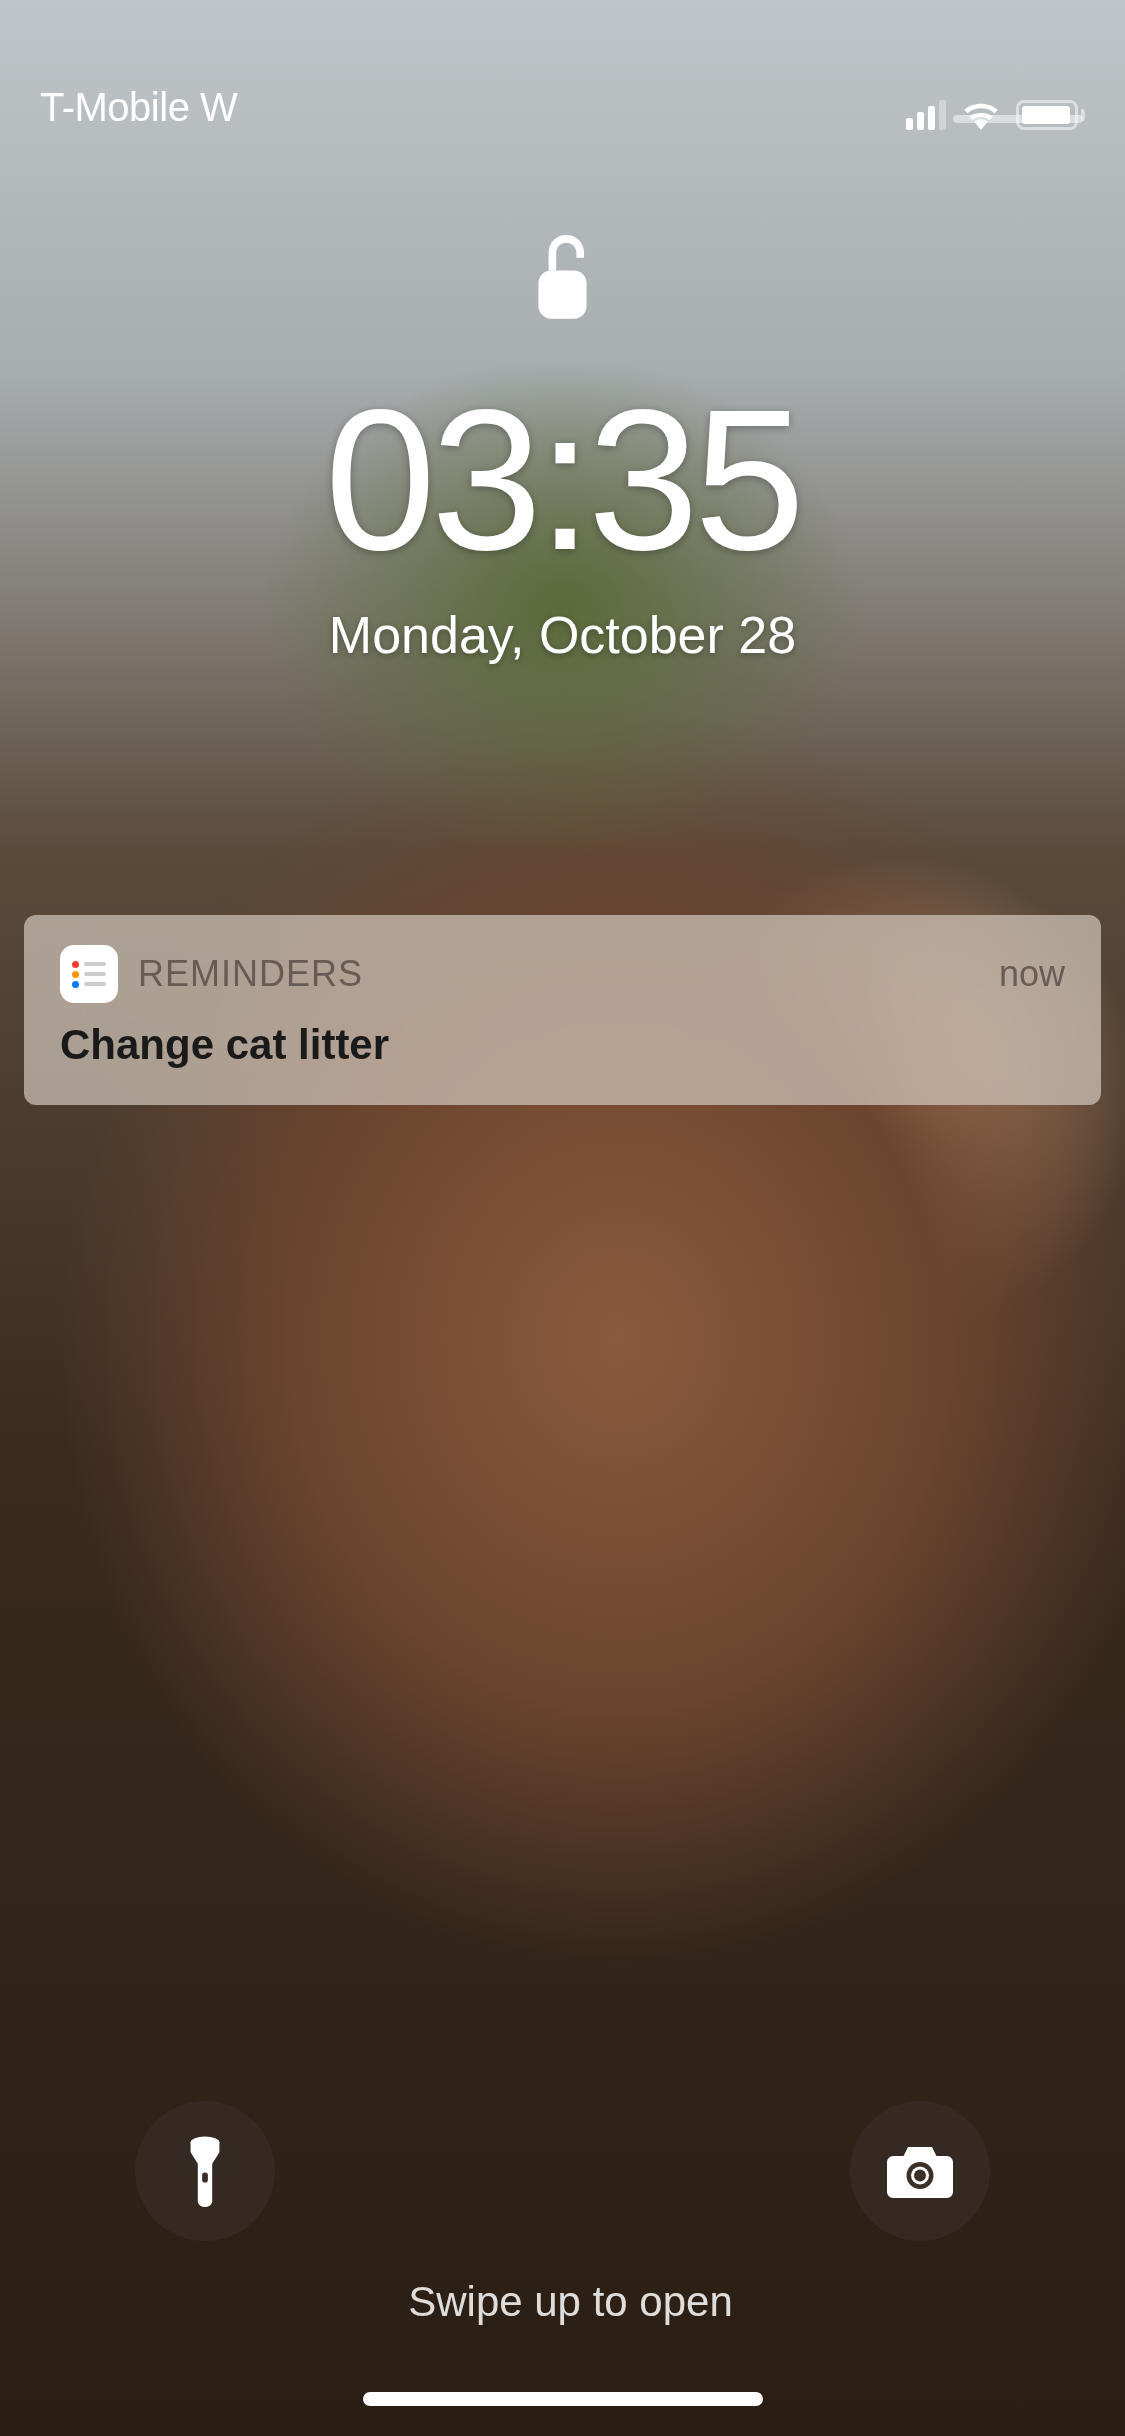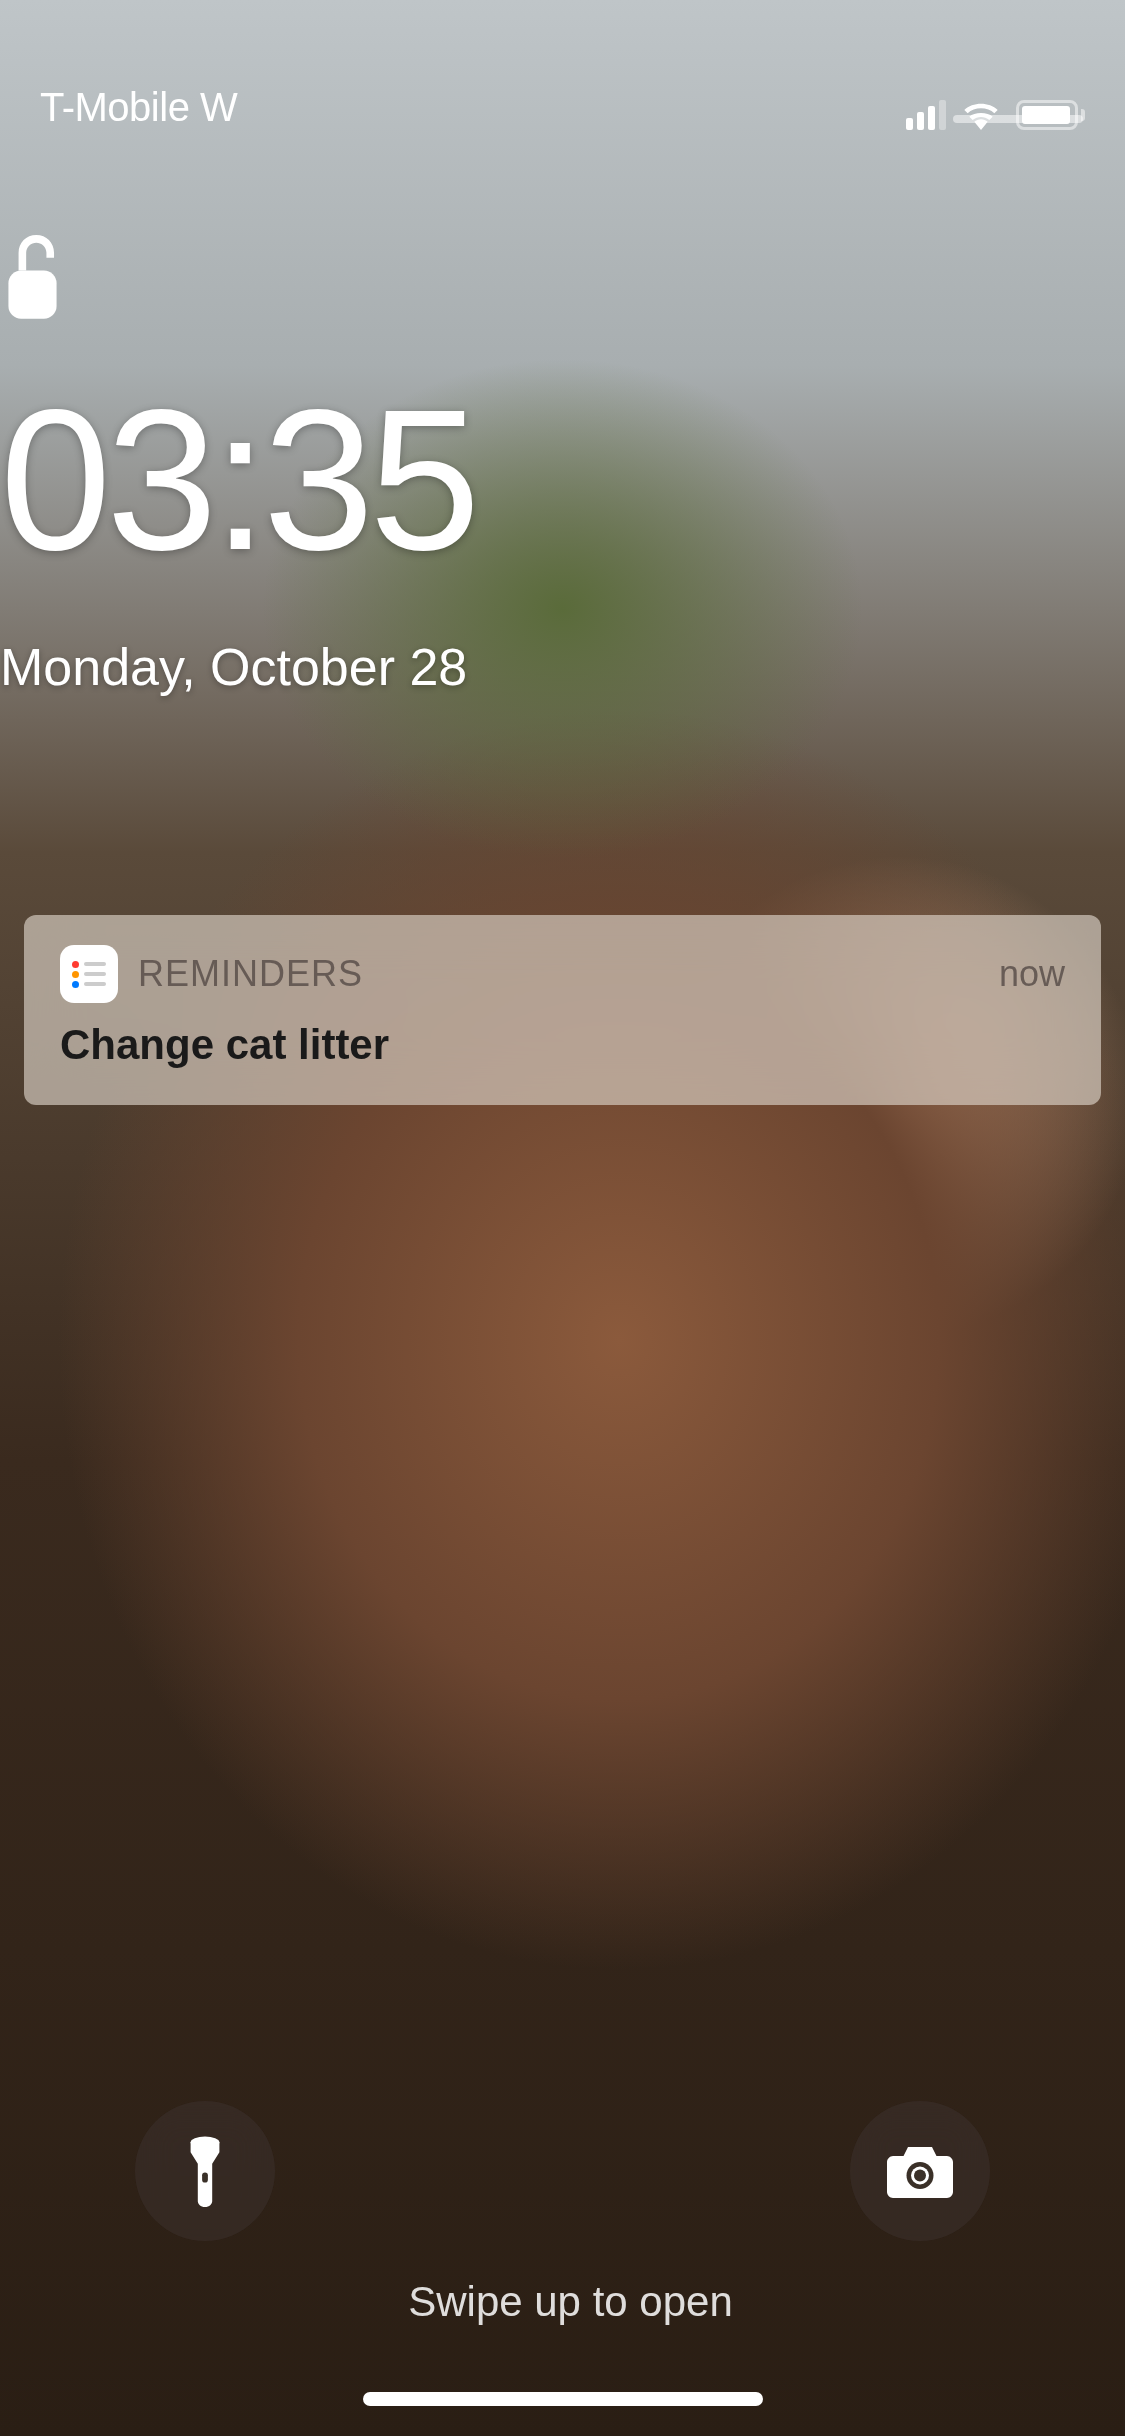--- a/index.html
+++ b/index.html
@@ -118,20 +118,21 @@
       z-index: 10;
     }
     
     .lock-area {
       position: absolute;
       top: 230px;
       left: 0;
       right: 0;
       display: flex;
       flex-direction: column;
+      align-items: center;
       color: white;
       z-index: 5;
     }
     
     .lock-icon {
       width: 65px;
       height: 95px;
       margin-bottom: 55px;
     }
     
@@ -142,21 +143,20 @@
       line-height: 1;
       margin-bottom: 25px;
       text-shadow: 0 2px 8px rgba(0,0,0,0.3);
     }
     
     .date {
       font-size: 52px;
       font-weight: 400;
       letter-spacing: 0px;
       text-shadow: 0 2px 6px rgba(0,0,0,0.3);
-      margin-top: 32px;
     }
     
     .notification {
       position: absolute;
       top: 915px;
       left: 24px;
       right: 24px;
       background: rgba(220, 210, 200, 0.65);
       backdrop-filter: blur(30px);
       border-radius: 12px;

